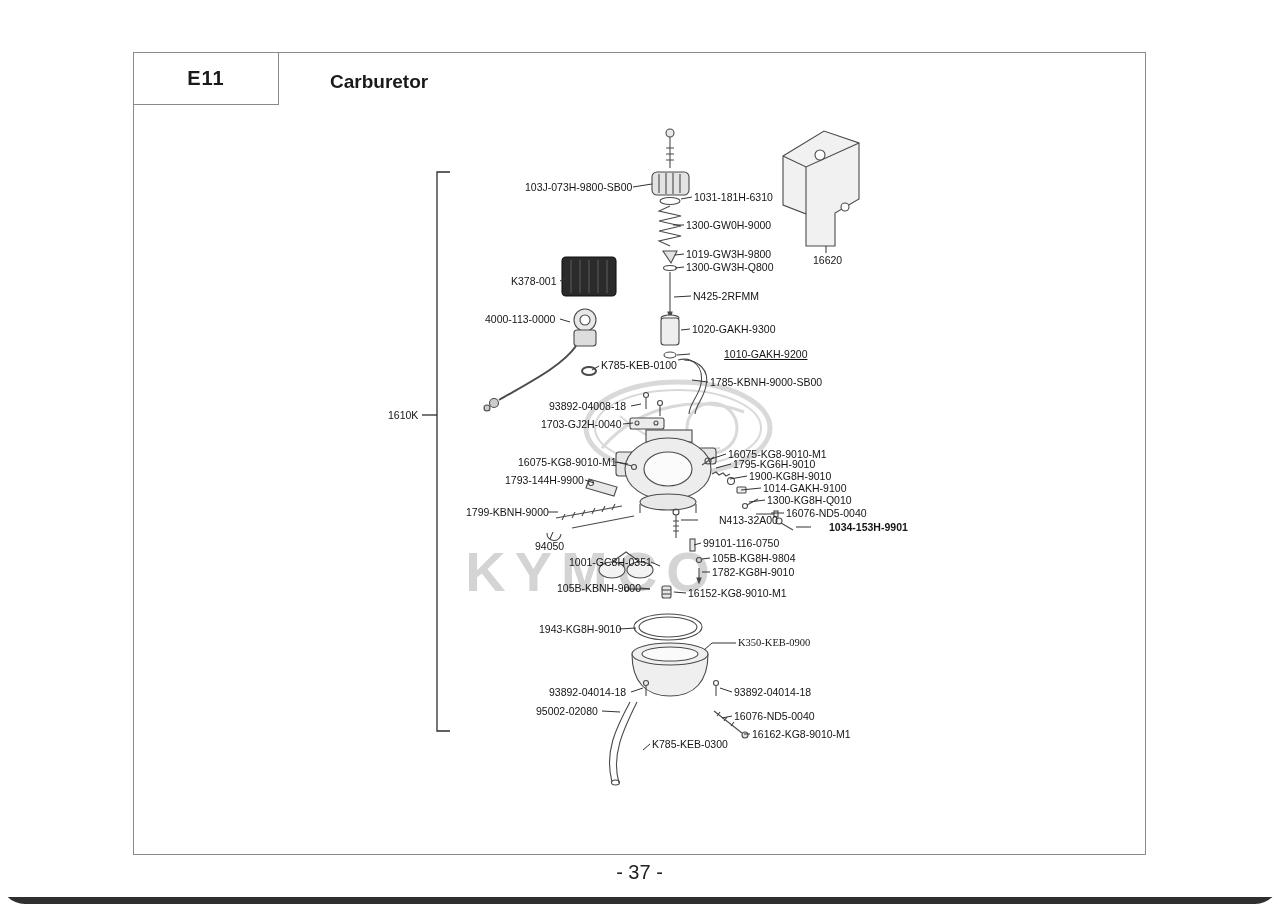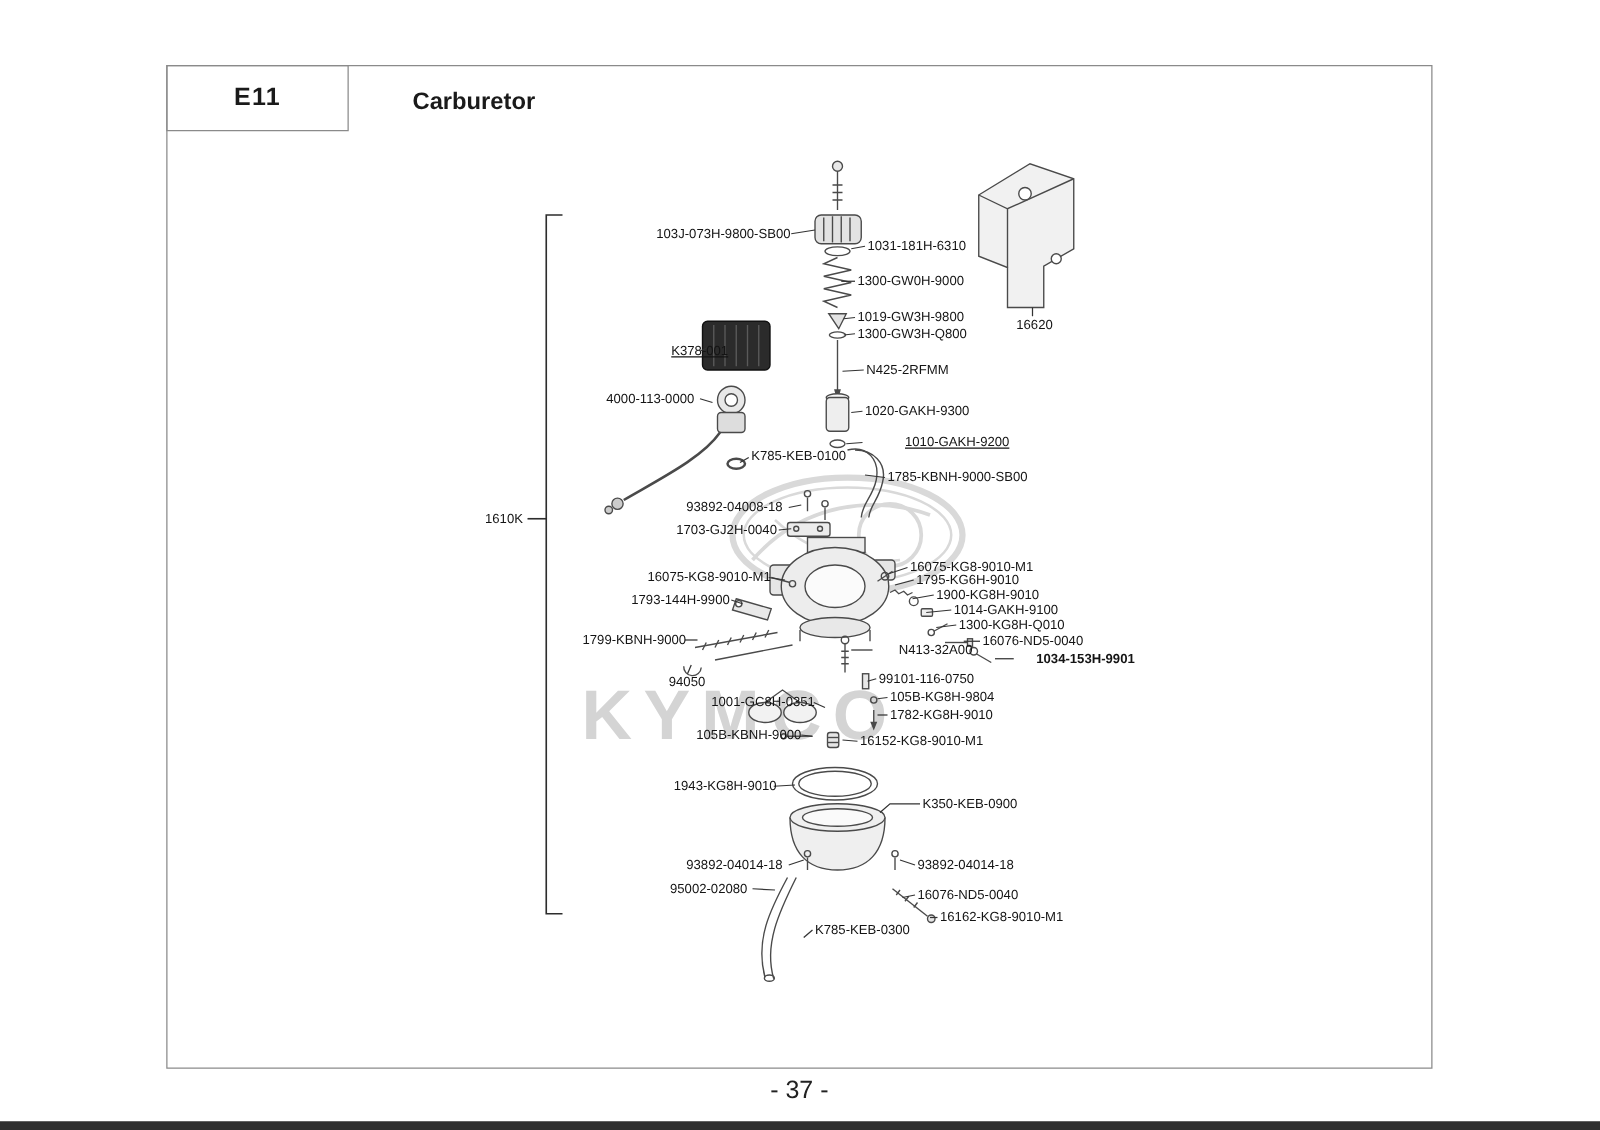--- a/index.html
+++ b/index.html
@@ -1,17 +1,17 @@
 <!DOCTYPE html>
 <html><head>
 <meta charset="utf-8">
 <style>
   * { margin:0; padding:0; box-sizing:border-box; }
   html,body { background:#ffffff; font-family:"Liberation Sans", sans-serif; }
-  .screen { position:relative; width:1280px; height:904px; background:#fff; overflow:hidden; }
+  .screen { position:relative; width:1280px; height:904px; background:#fff; overflow:hidden;border-radius:25px; }
   .page-frame { position:absolute; left:133px; top:52px; width:1013px; height:803px; border:1px solid #8a8a8a; background:#fff; }
   .code-box { position:absolute; left:133px; top:52px; width:146px; height:53px; border:1px solid #8a8a8a; display:flex; align-items:center; justify-content:center; }
   .code-text { font-size:20px; font-weight:bold; color:#1a1a1a; letter-spacing:1px; }
   .page-title { position:absolute; left:330px; top:71px; font-size:19px; font-weight:bold; color:#1a1a1a; }
   svg.diagram { position:absolute; left:0; top:0; }
   #labels-layer { position:absolute; left:0; top:0; width:1280px; height:904px; pointer-events:none; }
   .part-label { position:absolute; font-size:10.5px; line-height:1; color:#141414; white-space:nowrap; }
   .part-label.bold { font-weight:bold;margin-left:16px; }
   .footer { position:absolute; left:133px; top:861px; width:1013px; text-align:center; font-size:20px; color:#222; }
   .bottom-bar { position:absolute; left:0; top:897px; width:1280px; height:7px; background:#2f2f2f; }
@@ -256,21 +256,21 @@
   <div id="labels-layer">
       <div class="part-label" style="left: 525px; top: 182px;">103J-073H-9800-SB00</div>
       <div class="part-label" style="left: 694px; top: 192px;">1031-181H-6310</div>
       <div class="part-label" style="left: 686px; top: 220px;">1300-GW0H-9000</div>
       <div class="part-label" style="left: 686px; top: 249px;">1019-GW3H-9800</div>
       <div class="part-label" style="left: 686px; top: 262px;">1300-GW3H-Q800</div>
       <div class="part-label" style="left: 693px; top: 291px;">N425-2RFMM</div>
       <div class="part-label" style="left: 692px; top: 324px;">1020-GAKH-9300</div>
       <div class="part-label" style="left: 724px; top: 349px; text-decoration: underline;">1010-GAKH-9200</div>
       <div class="part-label" style="left: 813px; top: 255px;">16620</div>
-      <div class="part-label" style="left: 537px; top: 276px; text-decoration: underline;">K378-001</div>
+      <div class="part-label" style="left: 511px; top: 276px;">K378-001</div>
       <div class="part-label" style="left: 485px; top: 314px;">4000-113-0000</div>
       <div class="part-label" style="left: 601px; top: 360px;">K785-KEB-0100</div>
       <div class="part-label" style="left: 710px; top: 377px;">1785-KBNH-9000-SB00</div>
       <div class="part-label" style="left: 549px; top: 401px;">93892-04008-18</div>
       <div class="part-label" style="left: 541px; top: 419px;">1703-GJ2H-0040</div>
       <div class="part-label" style="left: 518px; top: 457px;">16075-KG8-9010-M1</div>
       <div class="part-label" style="left: 728px; top: 449px;">16075-KG8-9010-M1</div>
       <div class="part-label" style="left: 733px; top: 459px;">1795-KG6H-9010</div>
       <div class="part-label" style="left: 749px; top: 471px;">1900-KG8H-9010</div>
       <div class="part-label" style="left: 763px; top: 483px;">1014-GAKH-9100</div>
@@ -281,21 +281,21 @@
       <div class="part-label" style="left: 466px; top: 507px;">1799-KBNH-9000</div>
       <div class="part-label" style="left: 535px; top: 541px;">94050</div>
       <div class="part-label" style="left: 700px; top: 515px; padding-left: 19px;">N413-32A00</div>
       <div class="part-label" style="left: 703px; top: 538px;">99101-116-0750</div>
       <div class="part-label" style="left: 712px; top: 553px;">105B-KG8H-9804</div>
       <div class="part-label" style="left: 569px; top: 557px;">1001-GC8H-0351</div>
       <div class="part-label" style="left: 712px; top: 567px;">1782-KG8H-9010</div>
       <div class="part-label" style="left: 557px; top: 583px;">105B-KBNH-9000</div>
       <div class="part-label" style="left: 688px; top: 588px;">16152-KG8-9010-M1</div>
       <div class="part-label" style="left: 539px; top: 624px;">1943-KG8H-9010</div>
-      <div class="part-label" style="left: 738px; top: 638px;">K350-KEB-0900</div>
+      <div class="part-label" style="left: 738px; top: 638px; font-family: Liberation Serif, serif;">K350-KEB-0900</div>
       <div class="part-label" style="left: 549px; top: 687px;">93892-04014-18</div>
       <div class="part-label" style="left: 734px; top: 687px;">93892-04014-18</div>
       <div class="part-label" style="left: 536px; top: 706px; text-align: center;">95002-02080</div>
       <div class="part-label" style="left: 734px; top: 711px;">16076-ND5-0040</div>
       <div class="part-label" style="left: 752px; top: 729px;">16162-KG8-9010-M1</div>
       <div class="part-label" style="left: 652px; top: 739px;">K785-KEB-0300</div>
       <div class="part-label" style="left: 388px; top: 410px;">1610K</div>
     </div>
 
   <div class="footer">- 37 -</div>

